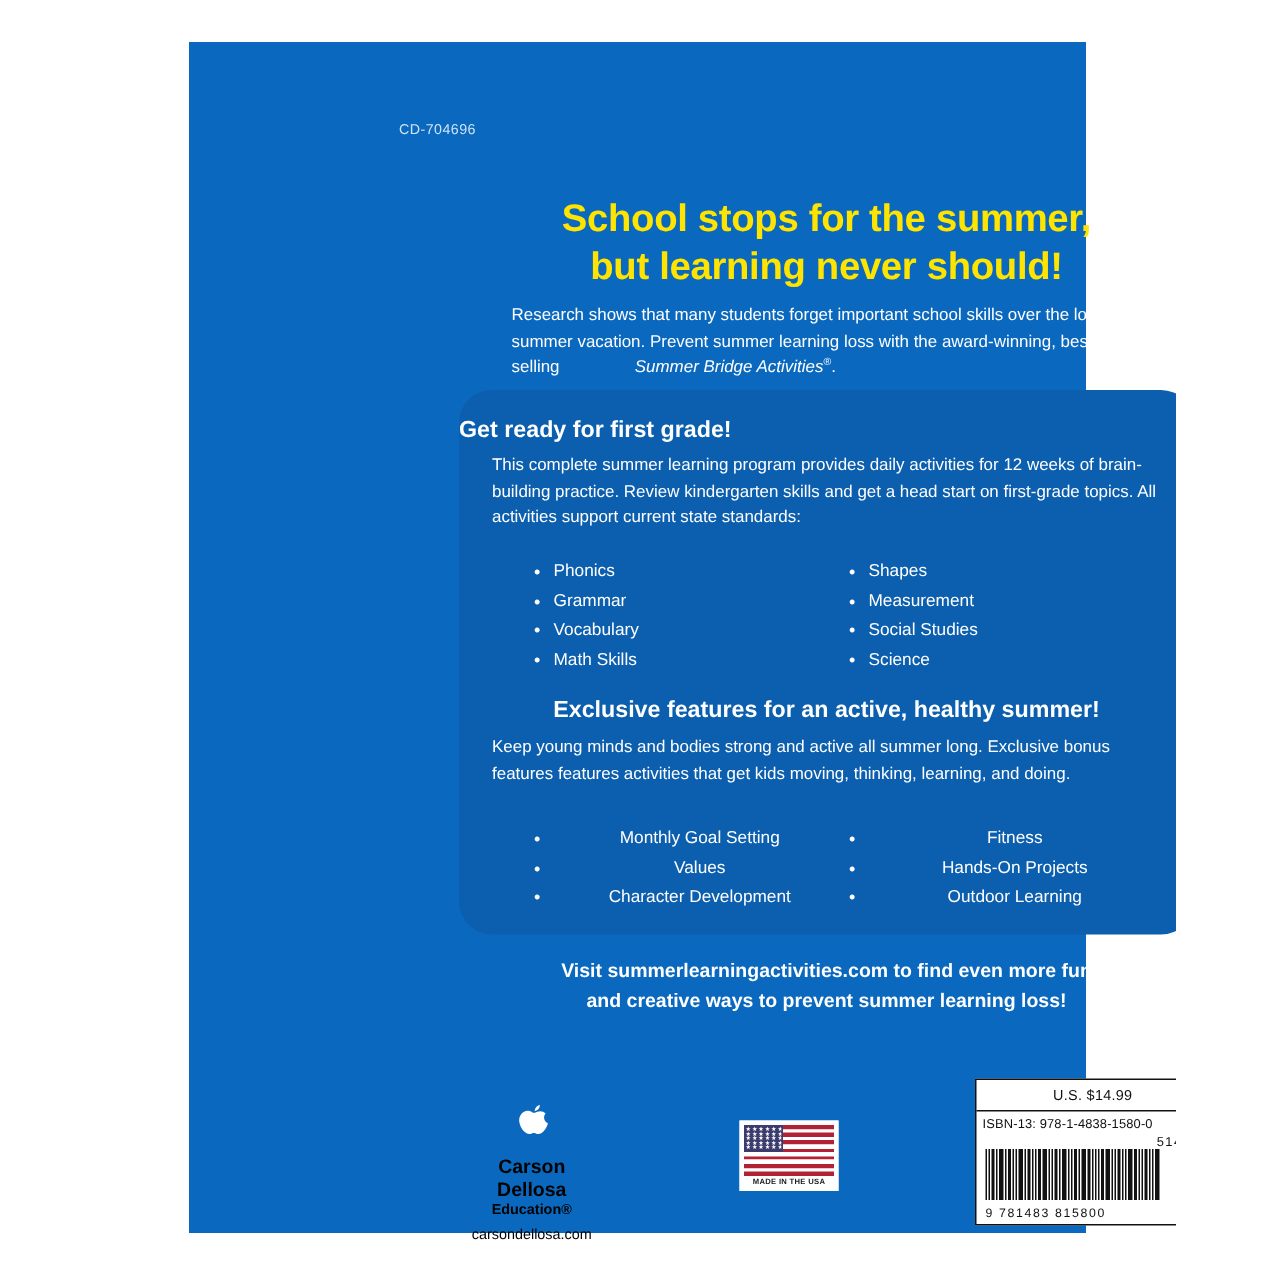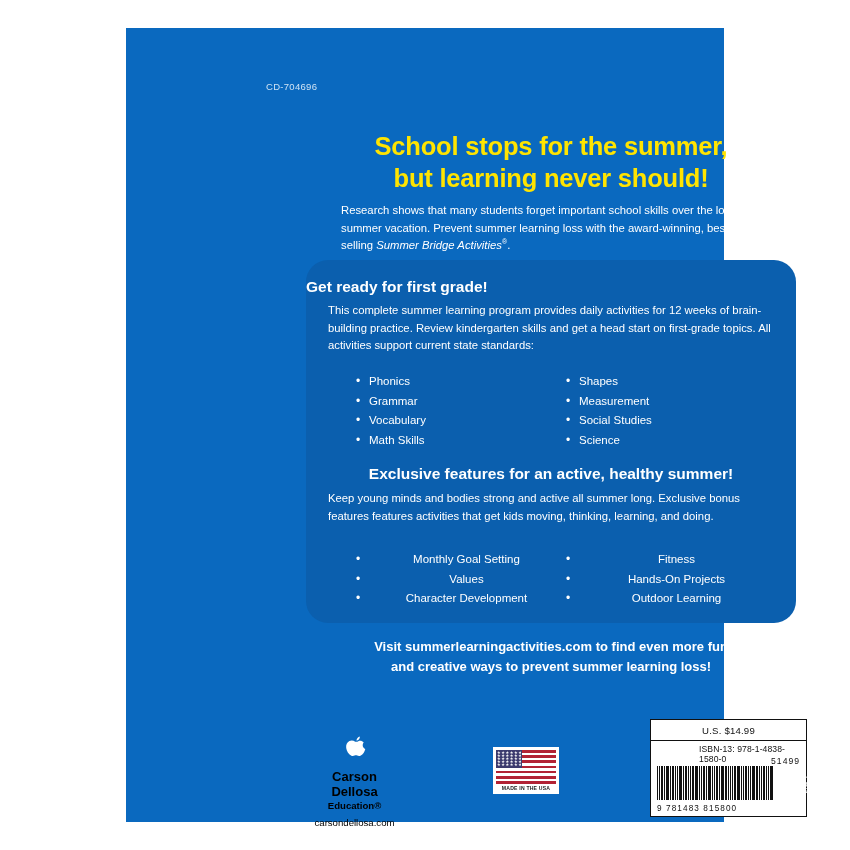--- a/index.html
+++ b/index.html
@@ -5,21 +5,21 @@
   html, body {
     margin: 0;
     padding: 0;
     width: 850px;
     height: 850px;
     background: #ffffff;
     font-family: "Liberation Sans", sans-serif;
   }
   #page {
     position: relative;
-    width: 850px;
+    width: 784px;
     height: 850px;
     background: #ffffff;
     overflow: hidden;
   }
   .cover {
     position: absolute;
     left: 126px;
     top: 28px;
     width: 598px;
     height: 794px;
@@ -47,21 +47,21 @@
   }
   .intro {
     position: absolute;
     left: 215px;
     top: 174px;
     width: 420px;
     color: #ffffff;
     font-size: 11.3px;
     line-height: 1.55;
   }
-  .intro i { font-style: italic; }
+  .intro i { font-style: italic; margin-left: 47px; }
   .intro sup { font-size: 7px; vertical-align: super; }
 
   .panel {
     position: absolute;
     left: 180px;
     top: 232px;
     width: 490px;
     height: 363px;
     background: #0b5fae;
     border-radius: 22px;
@@ -226,21 +226,20 @@
     color: #111111;
     padding-top: 5px;
     letter-spacing: 0.2px;
   }
   .bc-line { height: 1px; background: #111111; margin: 4px 0 0 0; }
   .bc-isbn {
     font-size: 8.6px;
     color: #111111;
     padding: 3px 0 0 4px;
     letter-spacing: 0.1px;
-    margin-left: 44px;
   }
   .bc-five {
     position: absolute;
     right: 6px;
     top: 36px;
     font-size: 8.6px;
     color: #111111;
     letter-spacing: 1px;
   }
   .bars {

